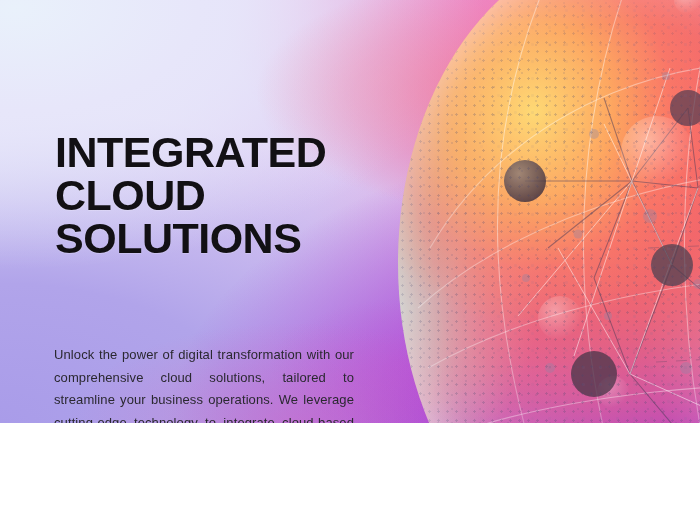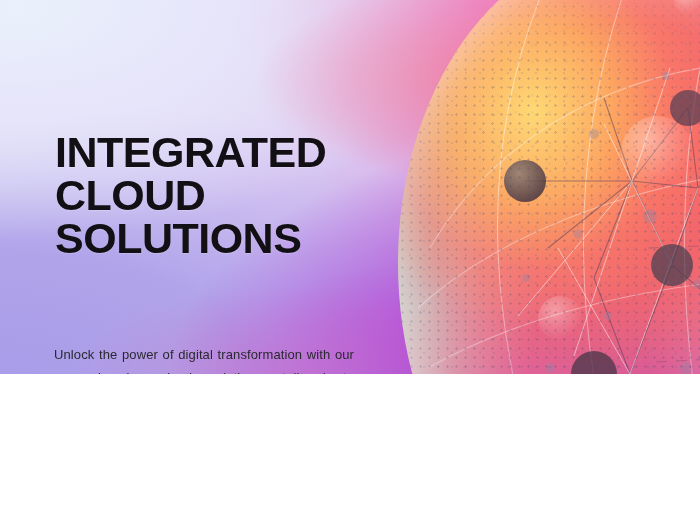--- a/index.html
+++ b/index.html
@@ -6,21 +6,21 @@
   * { margin:0; padding:0; box-sizing:border-box; }
 
   html, body {
     width:700px; height:525px;
     overflow:hidden;
     font-family:"Liberation Sans", sans-serif;
   }
 
   .slide {
     position:relative;
-    width:700px; height:374px;
+    width:700px; height:423px;
     overflow:hidden;
     background:#e9e4f8;
     isolation:isolate;
   }
 
   
   .bg-base {
     position:absolute; inset:0;
     background:
       radial-gradient(120% 110% at 2% 2%,   #e9f1fb 0%,  #e7e6fa 22%, rgba(231,230,250,0) 56%),

